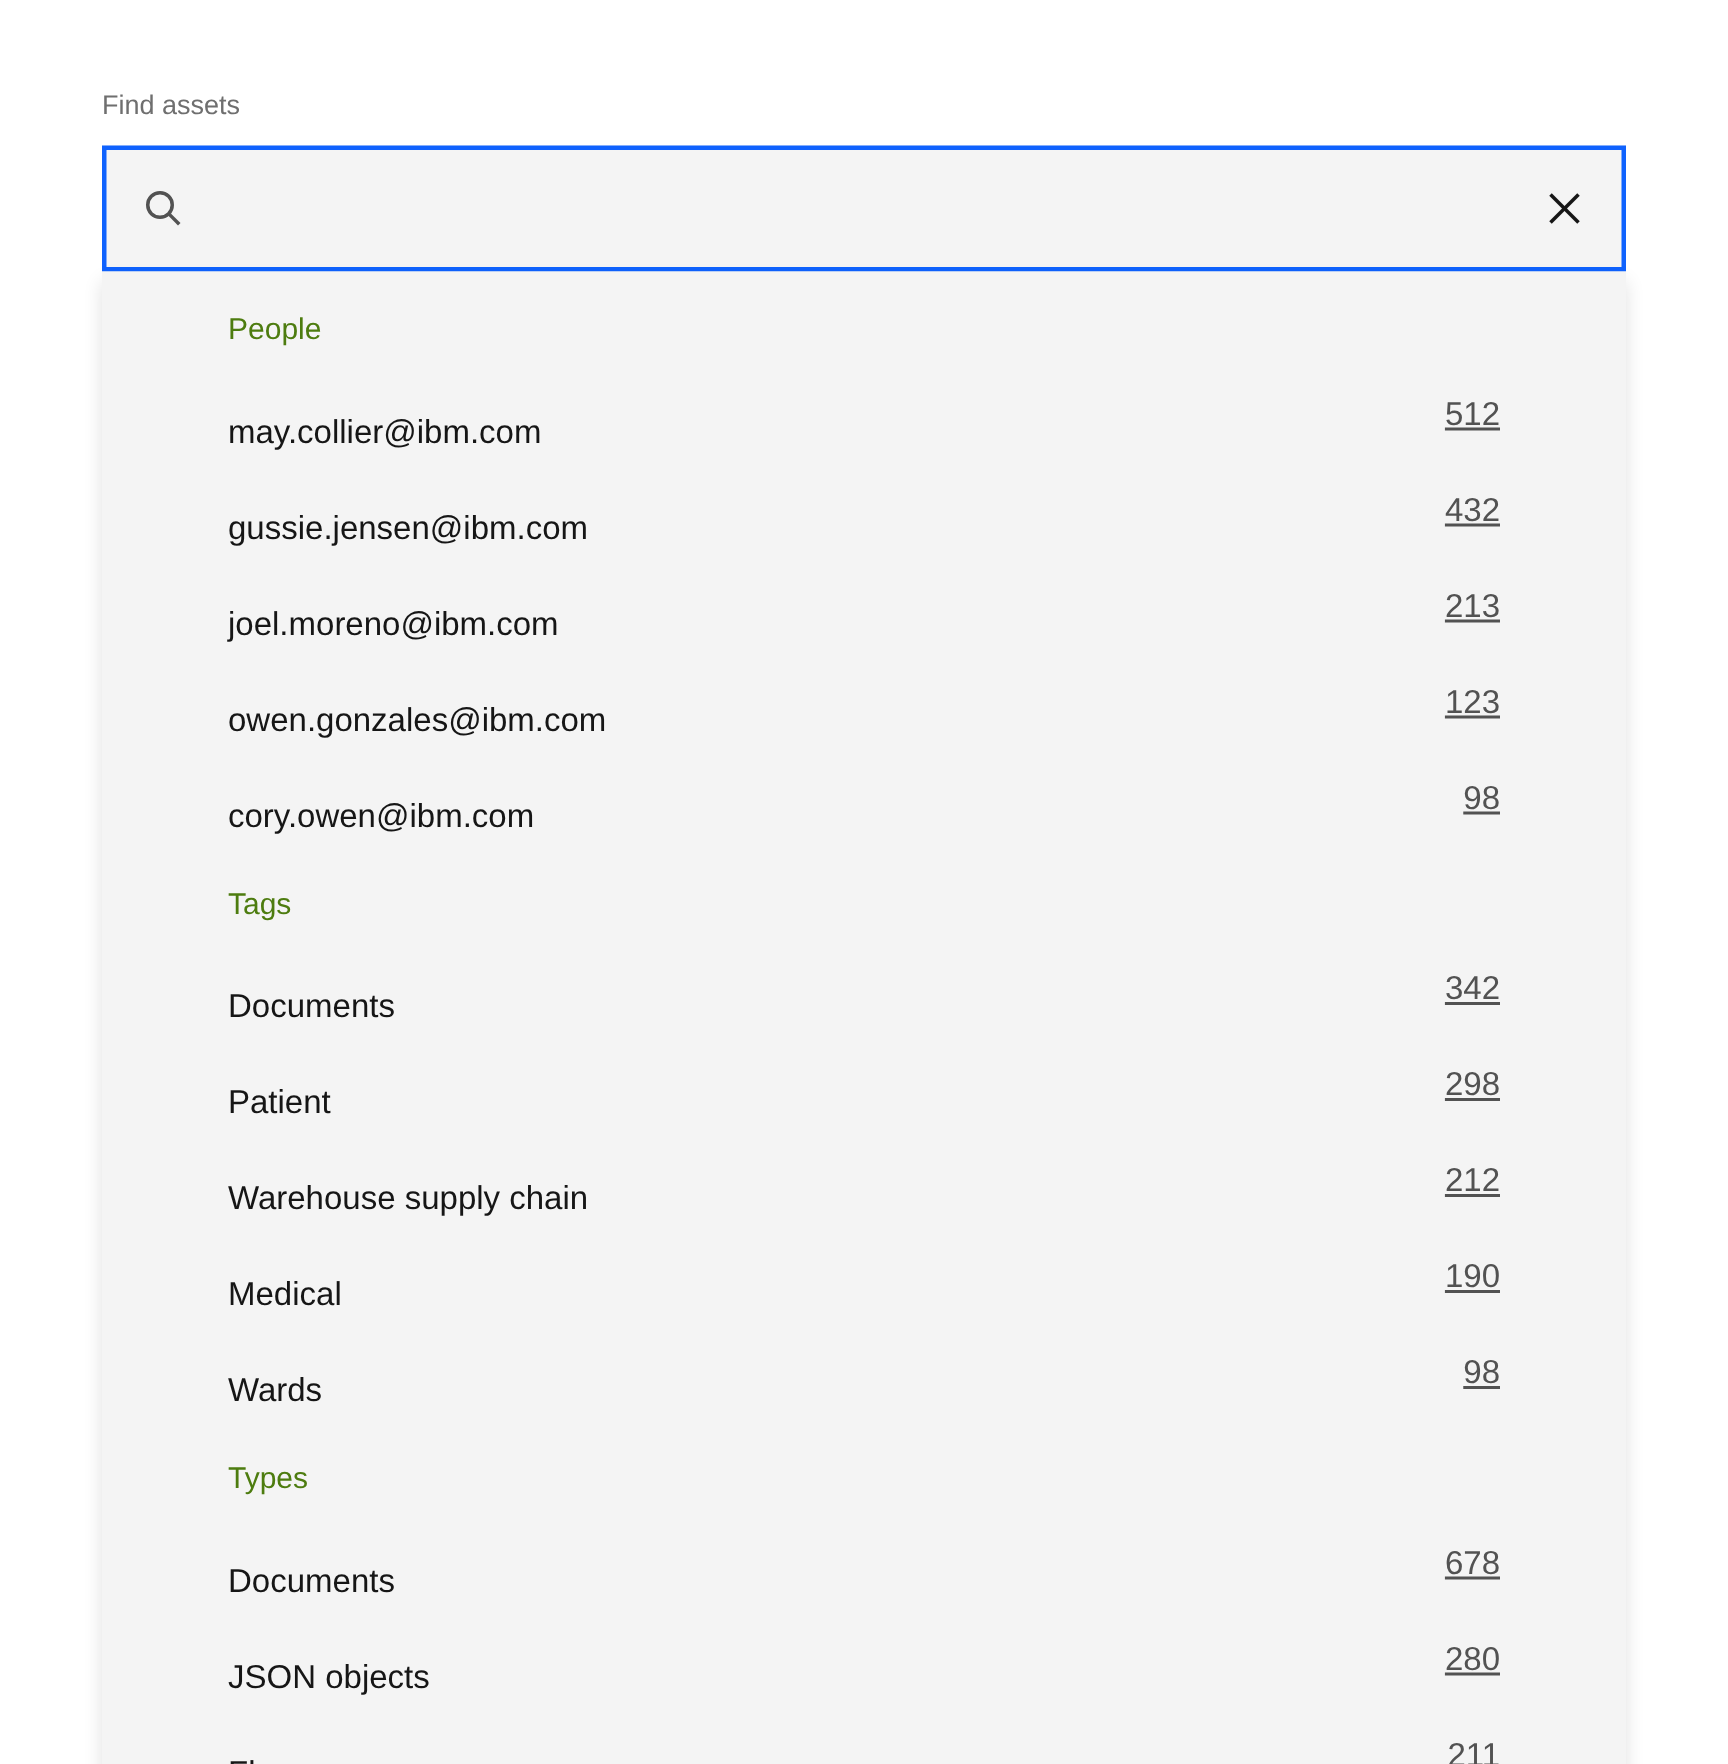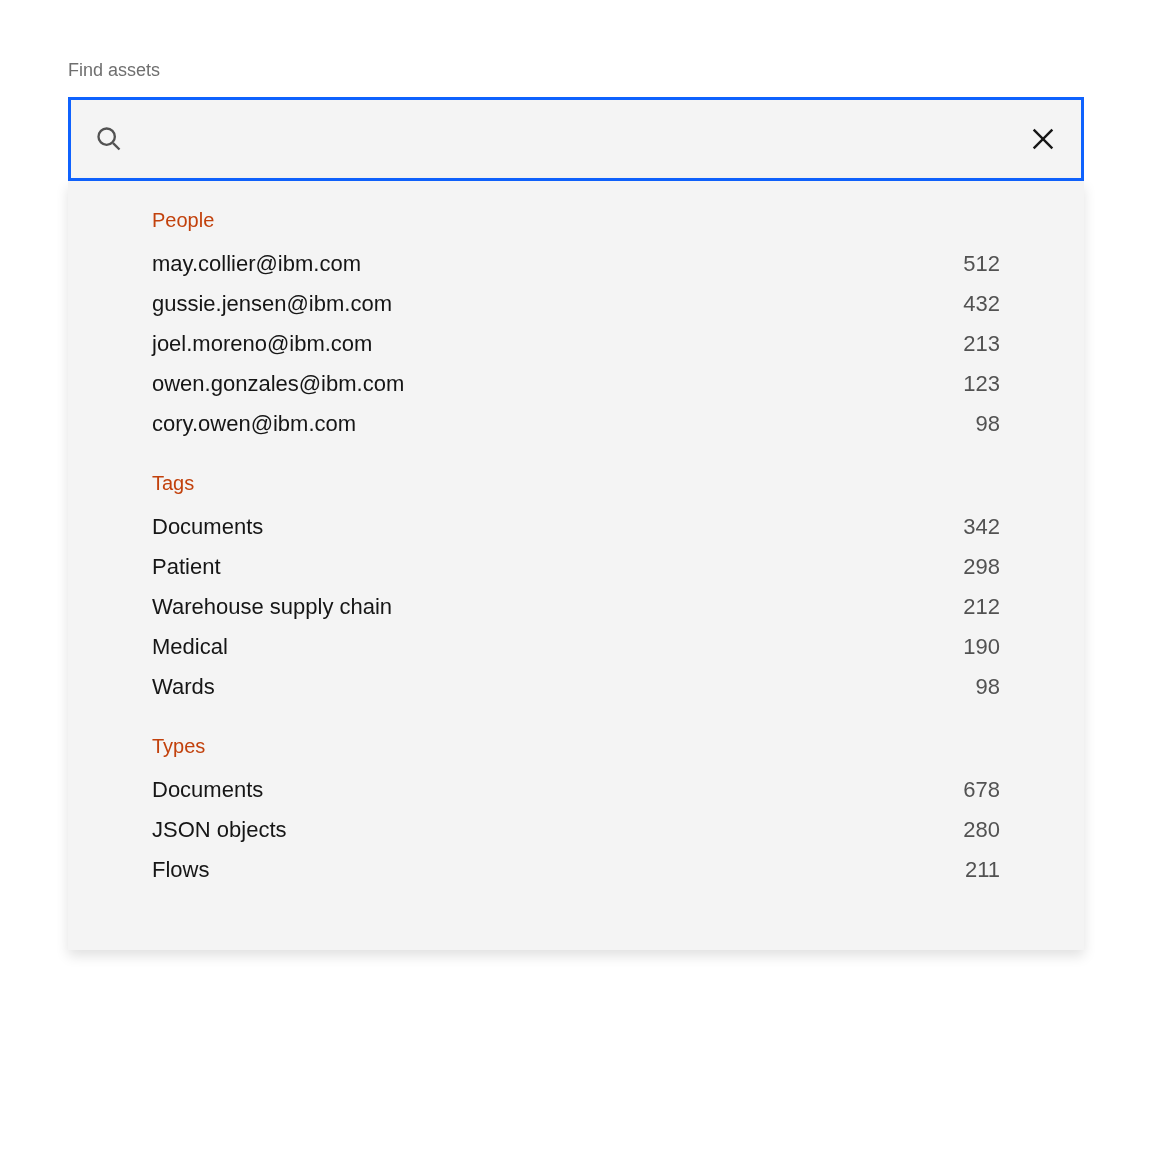--- a/index.html
+++ b/index.html
@@ -60,40 +60,42 @@
       box-shadow: 0 6px 12px rgba(0,0,0,0.12);
     }
     .section {
       padding: 0 84px;
     }
     .section + .section {
       margin-top: 28px;
     }
     .section-header {
       font-size: 20px;
-      color: #c2410c;
+      color: #4d7c0f;
       margin-bottom: 12px;
       font-weight: 400;
     }
     .item {
       display: flex;
       justify-content: space-between;
       align-items: center;
       padding: 7px 0;
       cursor: pointer;
     }
     .item-label {
       font-size: 22px;
       color: #161616;
       font-weight: 400;
+      margin-top: 24px;
     }
     .item-count {
       font-size: 22px;
       color: #525252;
       font-weight: 400;
+      text-decoration: underline;
     }
   </style>
 </head>
 <body>
 
 <div class="container">
   <div class="field-label">Find assets</div>
 
   <div class="search-box">
     <svg class="search-icon" viewBox="0 0 24 24" fill="none" stroke="currentColor" stroke-width="2">

